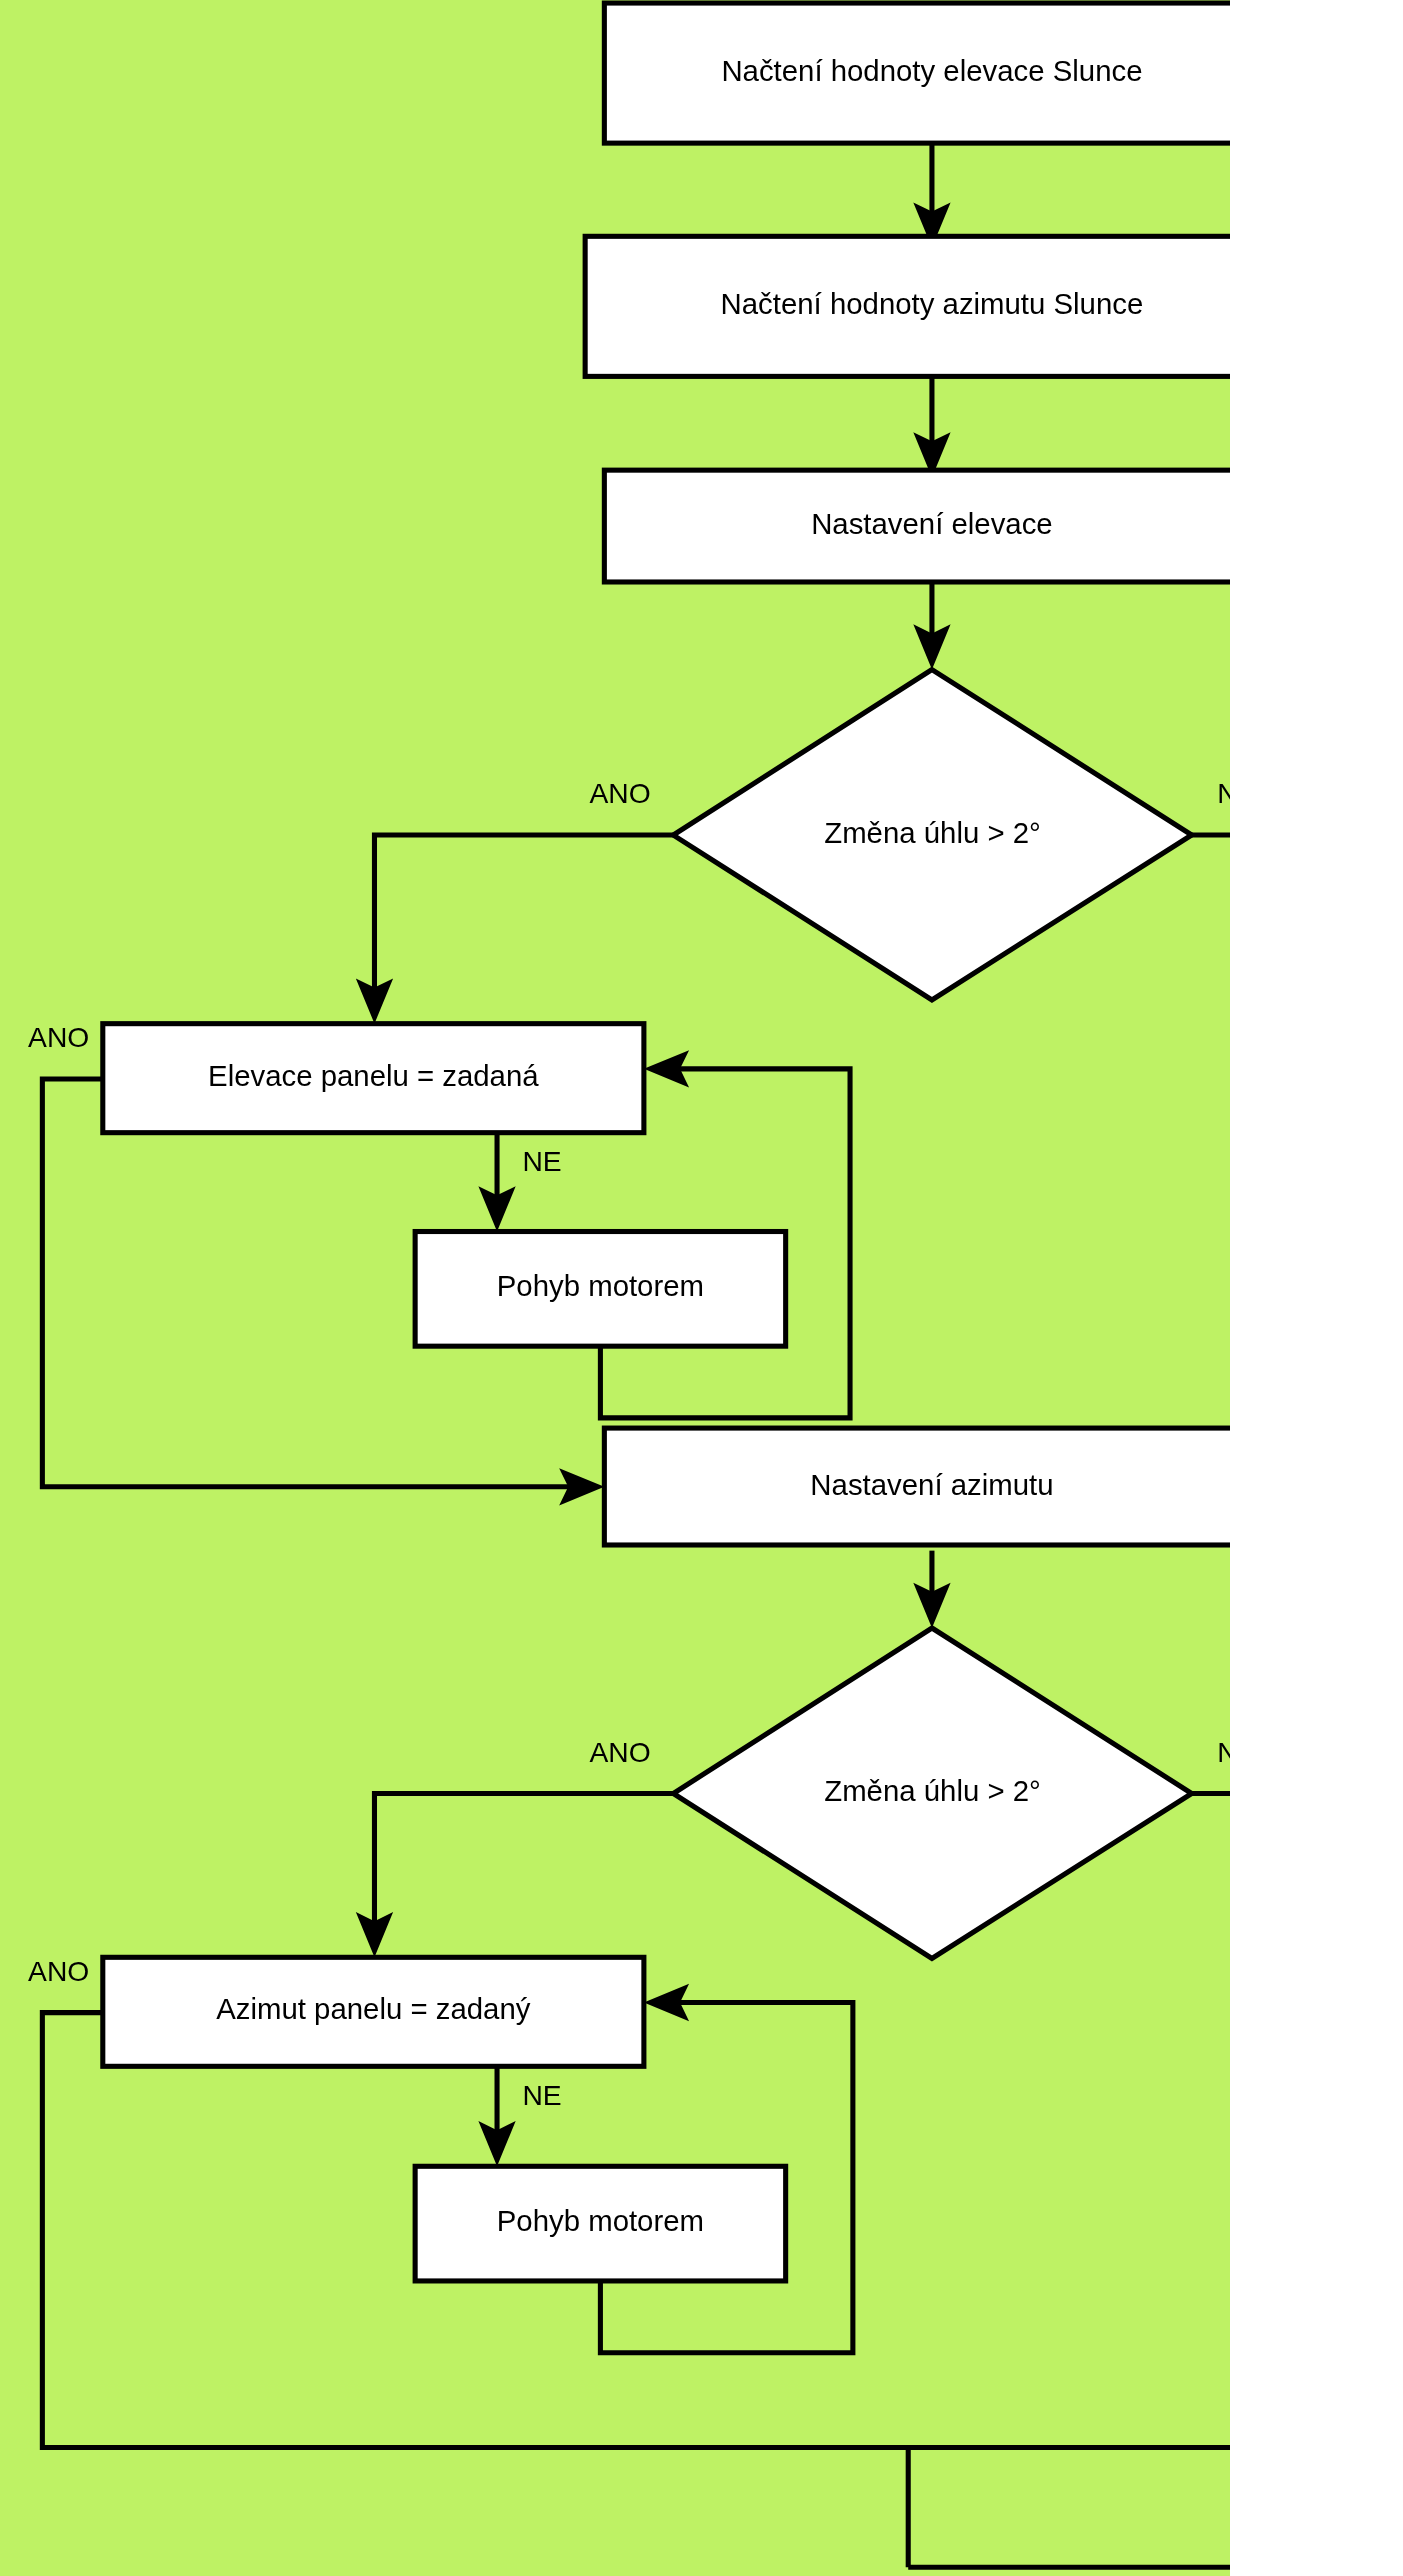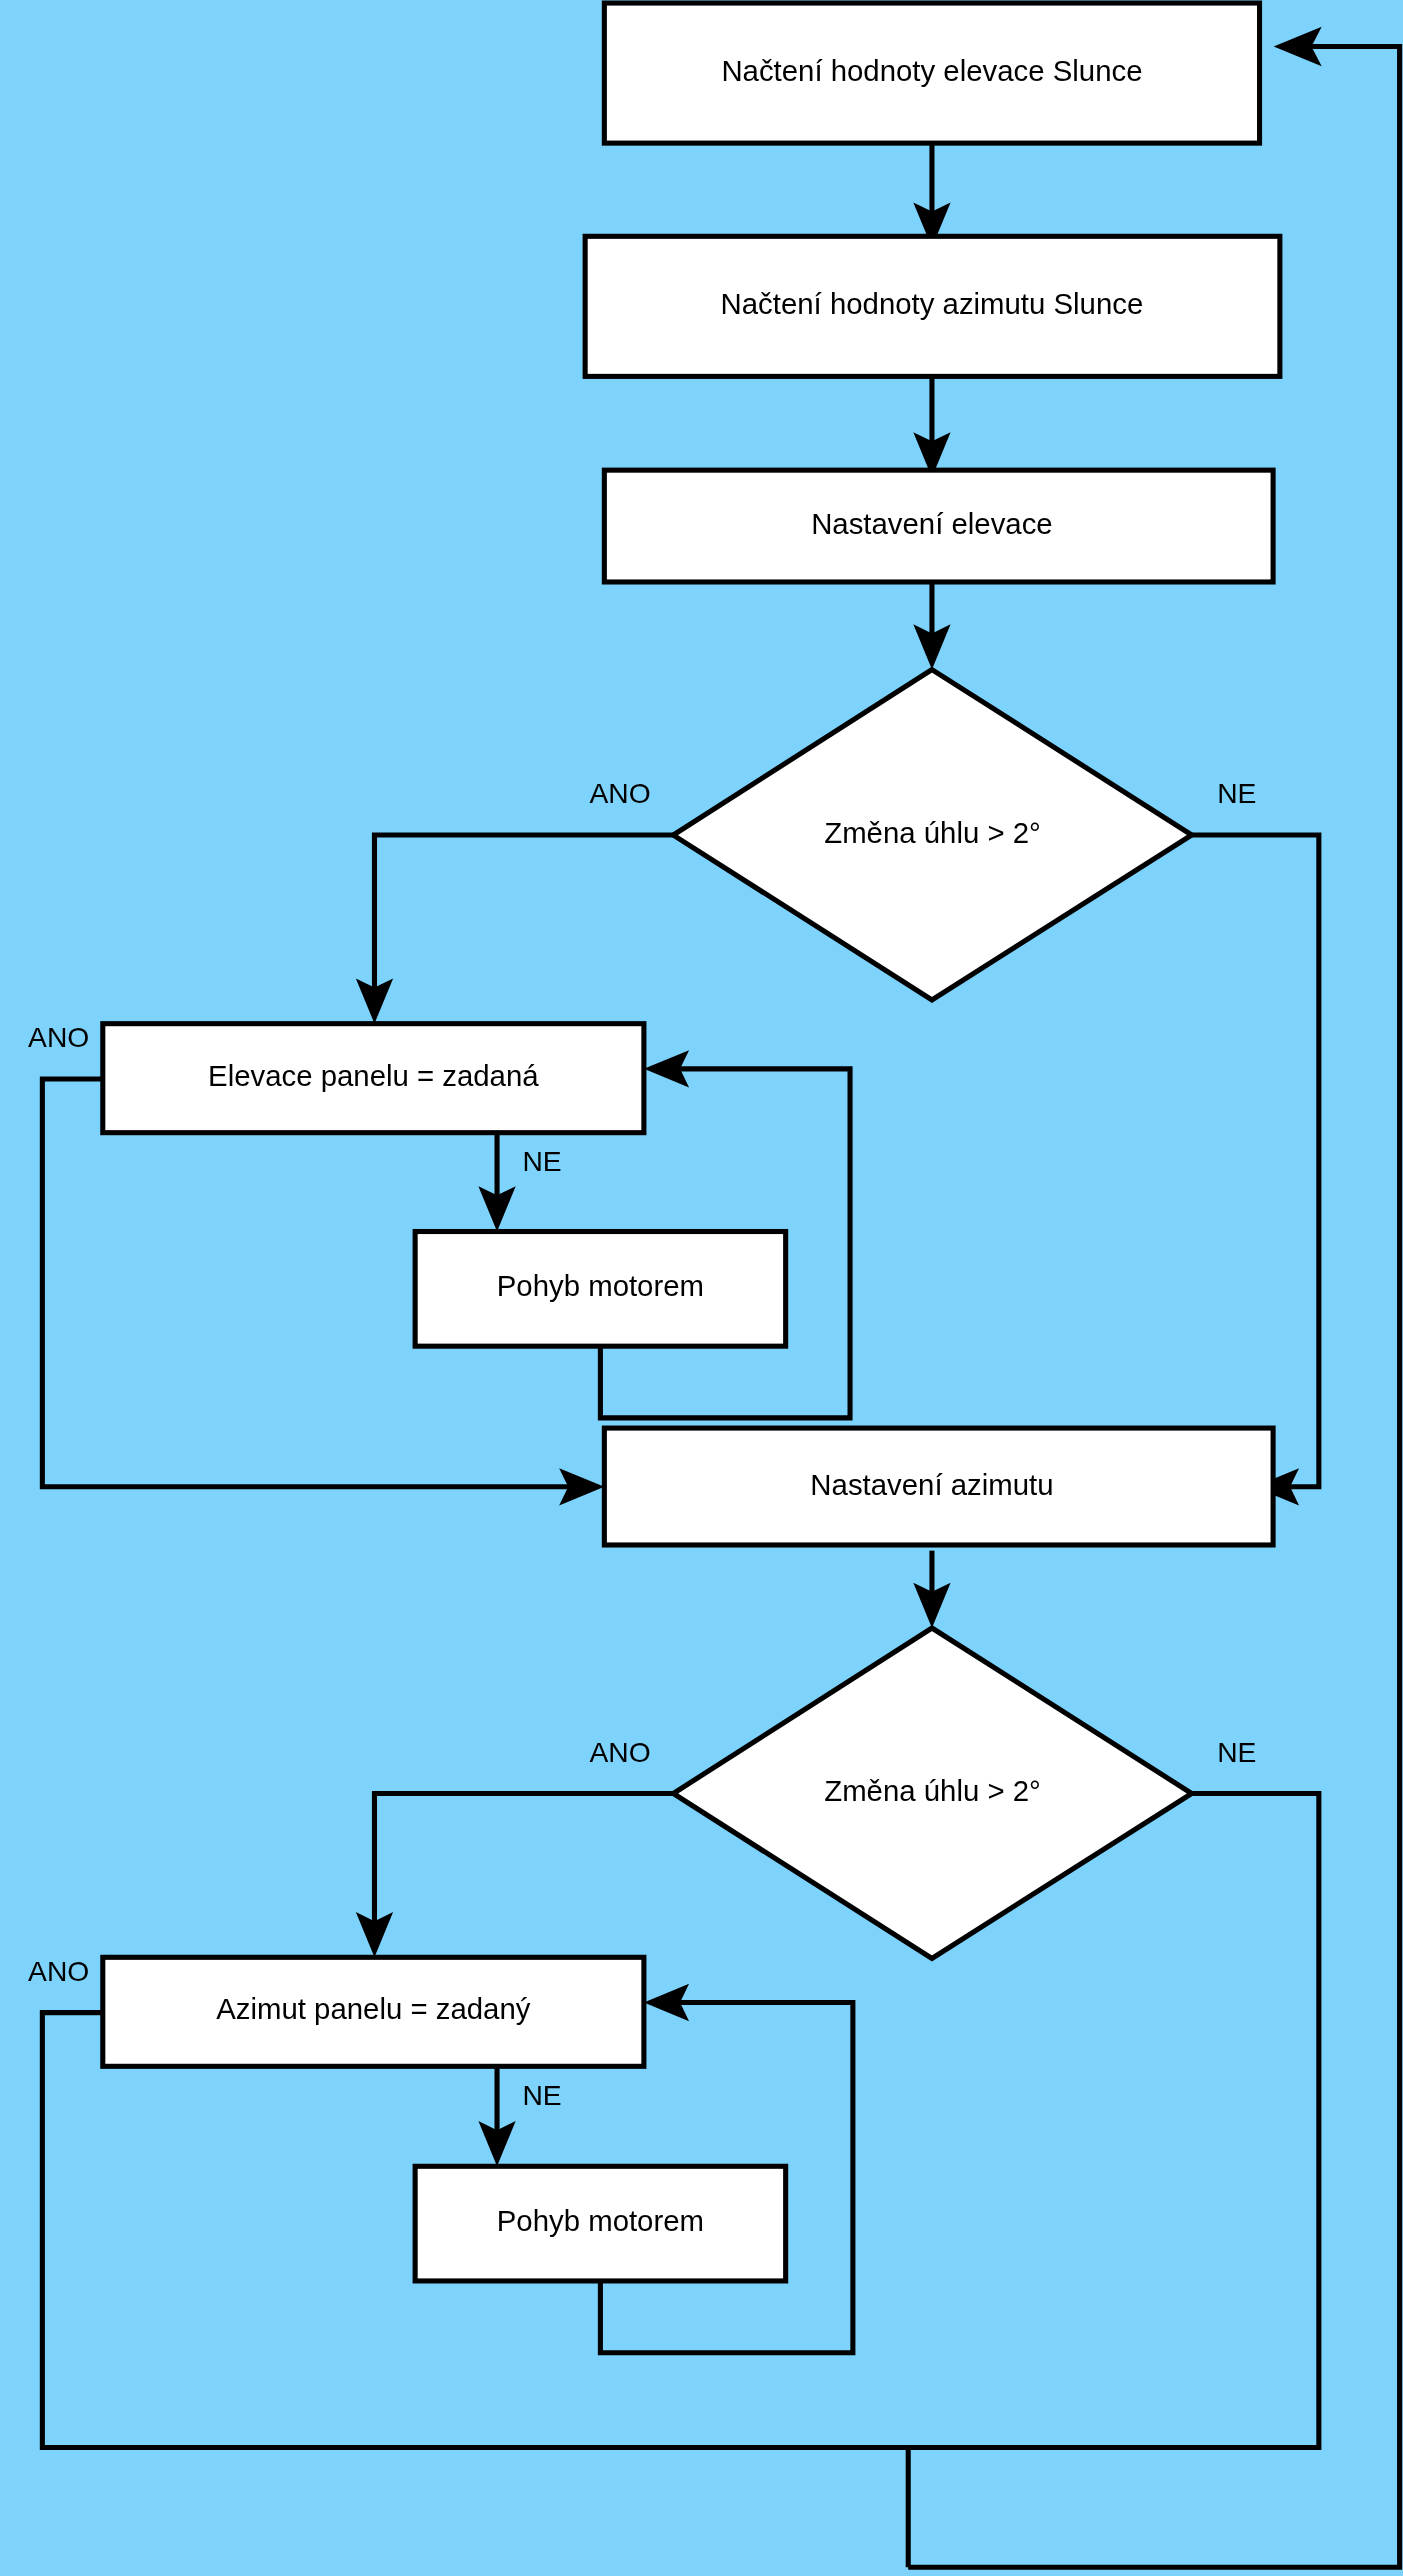--- a/index.html
+++ b/index.html
@@ -5,23 +5,23 @@
   html, body {
     margin: 0;
     padding: 0;
     background: #ffffff;
   }
   body {
     font-family: "Liberation Sans", sans-serif;
   }
   #flowchart-root {
     position: relative;
-    width: 1403px;
+    width: 1230px;
     height: 2576px;
-    background: #7dd3fc;
+    background: #bef264;
     overflow: hidden;
   }
   svg#flow-svg {
     position: absolute;
     top: 0;
     left: 0;
     width: 1403px;
     height: 2576px;
     display: block;
   }

